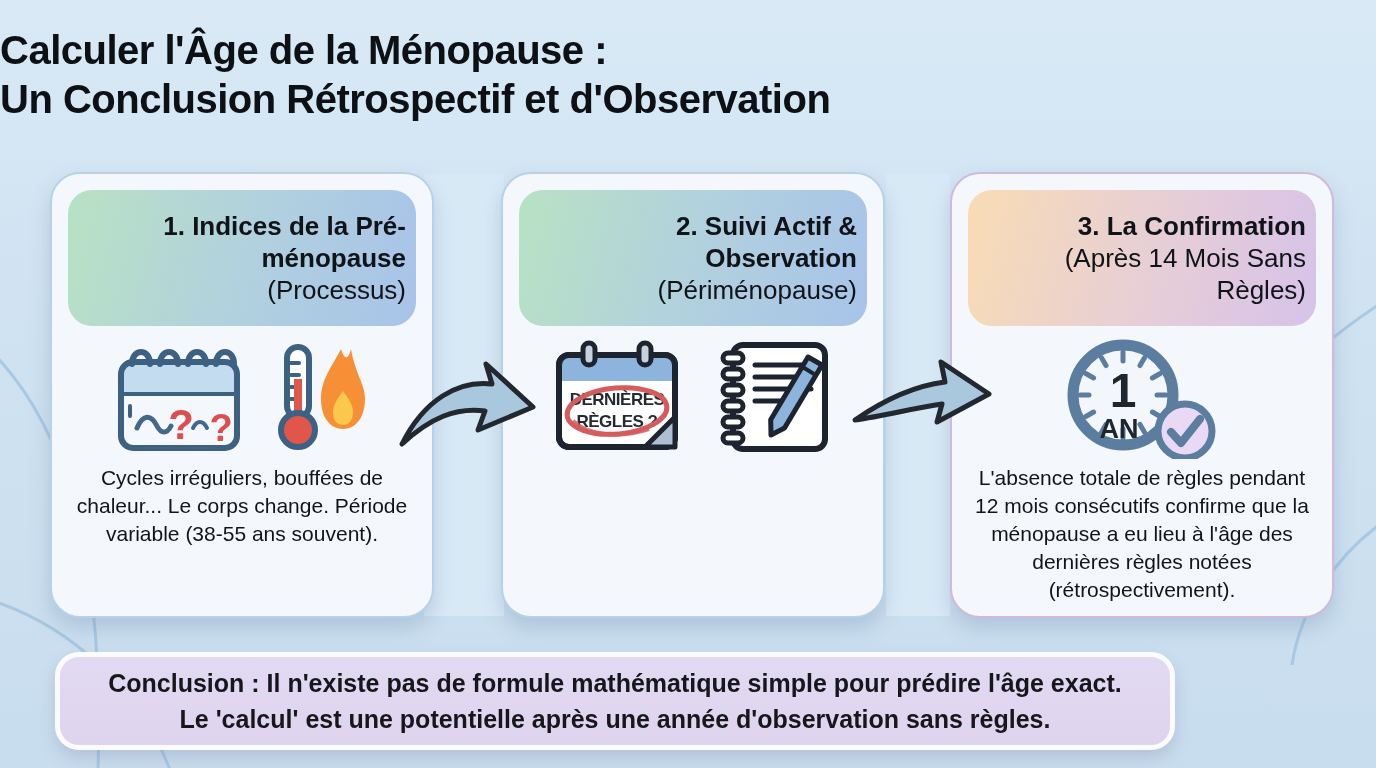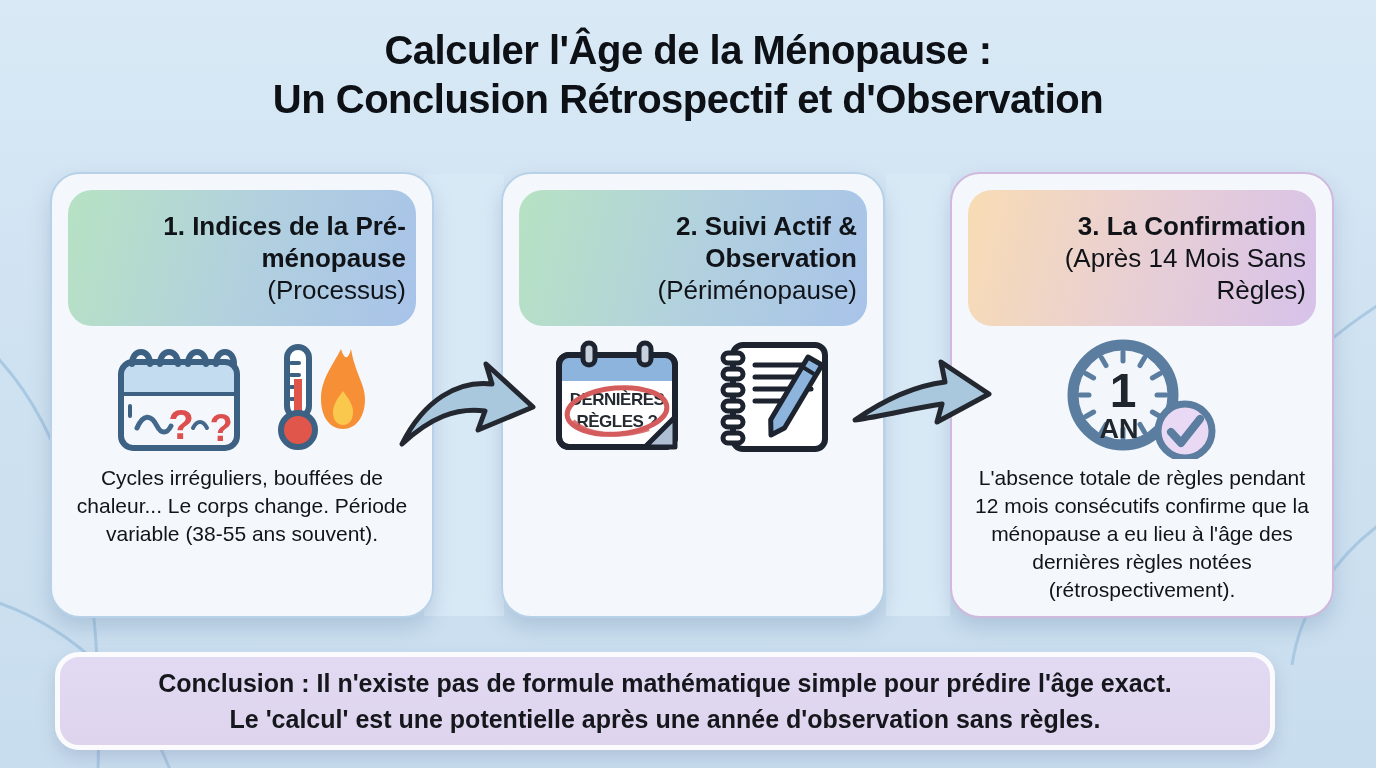--- a/index.html
+++ b/index.html
@@ -11,41 +11,41 @@
   }
   *{margin:0;padding:0;box-sizing:border-box;}
   html,body{width:1376px;height:768px;}
   body{font-family:"Liberation Sans","DejaVu Sans",sans-serif;}
   .page{position:relative;width:1376px;height:768px;overflow:hidden;
         background:linear-gradient(180deg,#d9e9f6 0%,var(--page-bg) 45%,#c8ddee 100%);}
   .bg-decor{position:absolute;left:0;top:0;width:1376px;height:768px;z-index:0;}
   .ribbon{position:absolute;top:174px;height:442px;background:#d8e9f6;z-index:1;}
   .ribbon-1{left:424px;width:80px;}
   .ribbon-2{left:886px;width:64px;}
-  .title{position:absolute;top:26px;left:0;width:1376px;text-align:center;z-index:2;
+  .title{position:absolute;top:26px;left:0;width:1376px;text-align:left;z-index:2;
          font-weight:700;color:#0d1015;font-size:40px;line-height:1.22;letter-spacing:-0.5px;}
   .card{position:absolute;top:172px;width:384px;height:446px;background:var(--card-fill);
         border-radius:30px;z-index:2;box-shadow:0 10px 20px rgba(100,130,165,0.28);}
   .card-1{left:50px;border:2px solid var(--card-border-blue);}
   .card-2{left:501px;border:2px solid var(--card-border-blue);}
   .card-3{left:950px;border:2px solid var(--card-border-purple);}
   .card-header{margin:16px 16px 0 16px;min-height:136px;border-radius:24px;display:flex;
         flex-direction:column;justify-content:center;text-align:right;padding:12px 10px;
         font-size:26px;line-height:1.24;color:#101318;}
   .header-cool{background:linear-gradient(105deg,var(--header-green) 0%,#b2d1de 50%,var(--header-blue) 100%);}
   .header-warm{background:linear-gradient(105deg,var(--header-peach) 0%,#e8cfd4 50%,var(--header-purple) 100%);}
   .hm{font-weight:700;}
   .hs{font-weight:400;display:block;}
   .icon-row{height:122px;margin-top:10px;display:flex;align-items:center;justify-content:center;gap:26px;}
   .card-body{margin-top:6px;padding:0 18px;text-align:center;font-size:21px;line-height:1.33;
         font-weight:500;color:var(--text-dark);}
   .arrow{position:absolute;z-index:5;}
   .arrow-1{left:396px;top:350px;}
   .arrow-2{left:851px;top:350px;}
-  .banner{position:absolute;left:55px;top:652px;width:1220px;height:98px;z-index:2;
+  .banner{position:absolute;left:55px;top:652px;width:1120px;height:98px;z-index:2;
         background:linear-gradient(180deg,#e2d9f2 0%,var(--banner-fill) 100%);
         border:5px solid var(--banner-border);border-radius:24px;
         display:flex;flex-direction:column;justify-content:center;text-align:center;
         font-size:25px;line-height:1.45;font-weight:600;color:#15171c;
         box-shadow:0 8px 16px rgba(110,120,160,0.25);}
 </style>
 </head>
 <body>
 
 <div class="page">

